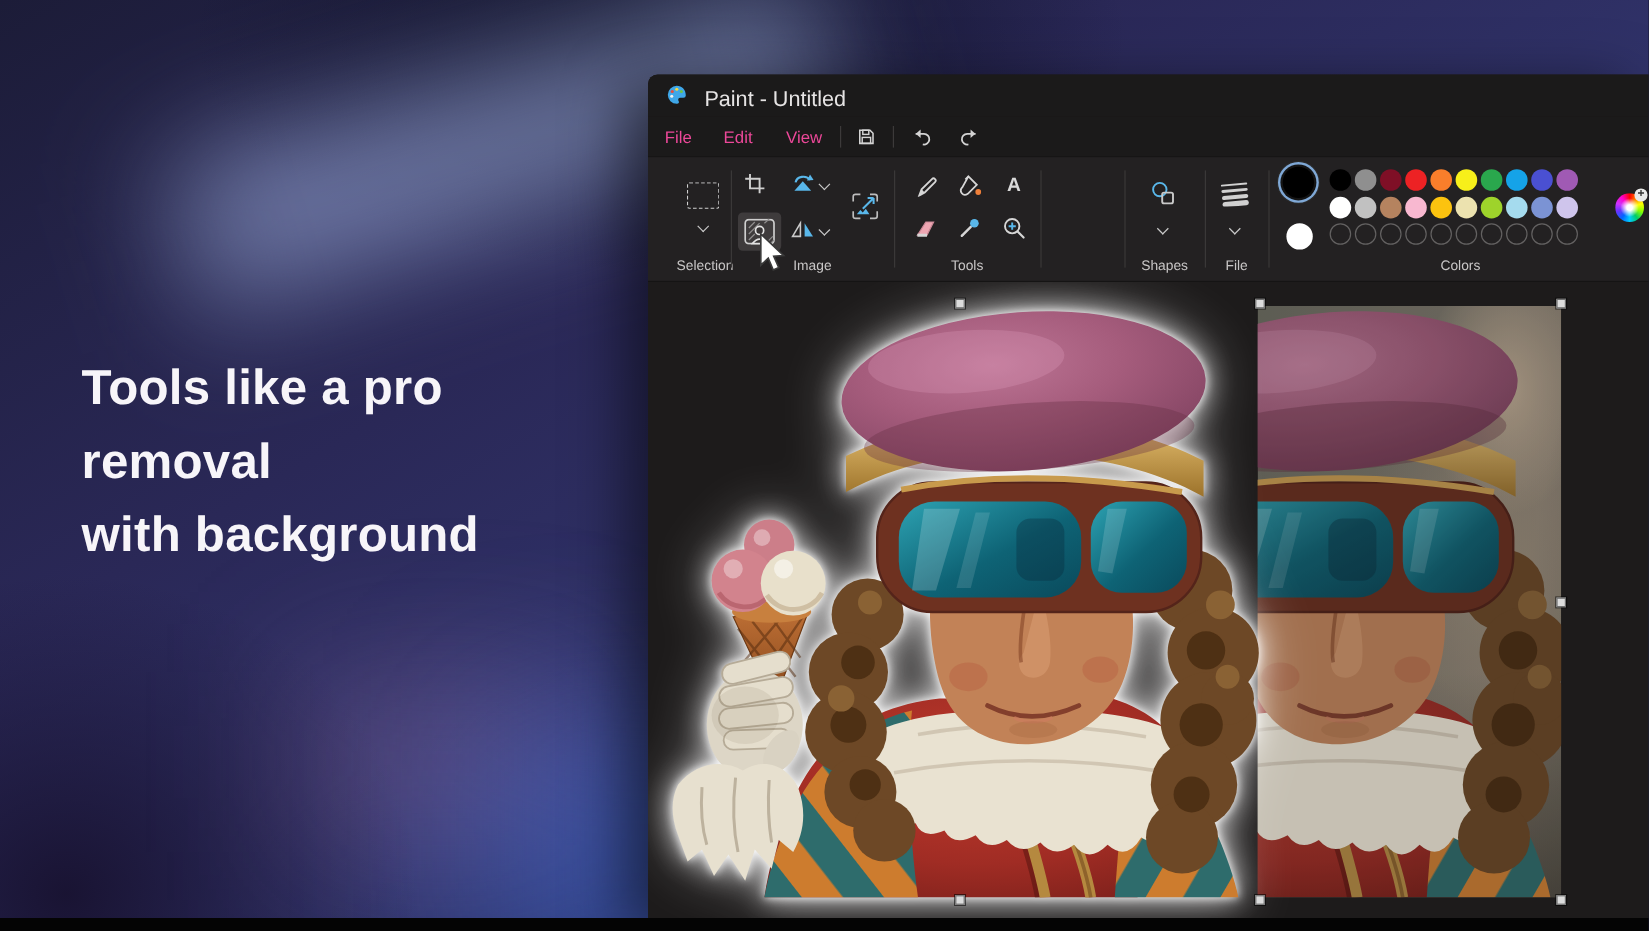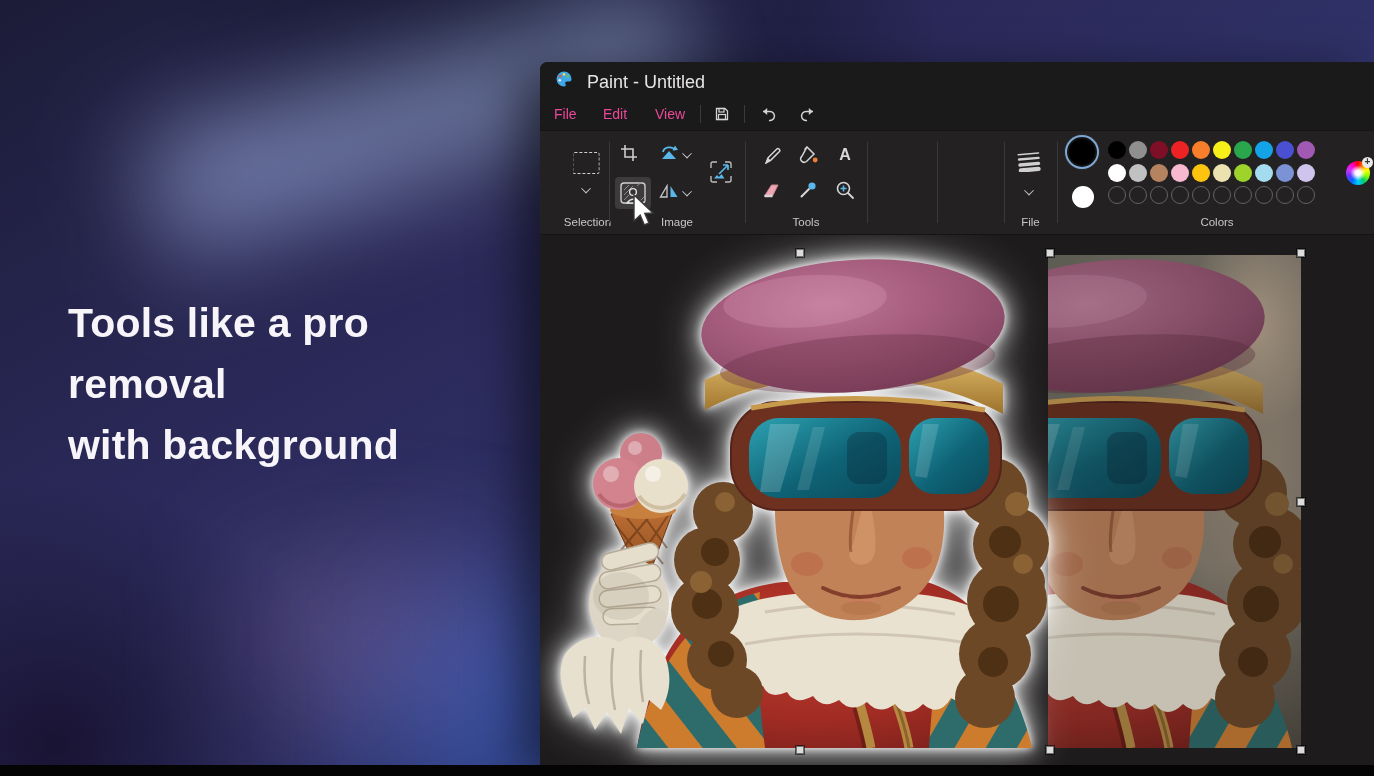--- a/index.html
+++ b/index.html
@@ -368,20 +368,30 @@
             <path d="M12.5,12.5 L17.5,17.5" stroke="#d6d6d6" stroke-width="1.8" stroke-linecap="round"></path>
             <path d="M8,5 V11 M5,8 H11" stroke="#59b7ea" stroke-width="1.6"></path>
           </svg>
         </div>
         <div class="rlabel">Tools</div>
       </div>
       <div class="rsep" style="left:327px"></div>
 
       <div class="rsep" style="left:397px"></div>
 
+      <div class="rgroup" style="left:397px;width:67px">
+        <div class="icon" style="left:32px;top:30px">
+          <svg width="20" height="20" viewBox="0 0 20 20">
+            <circle cx="7.5" cy="7" r="5.6" fill="none" stroke="#59b7ea" stroke-width="1.6"></circle>
+            <rect x="9.5" y="9.5" width="9" height="9" rx="1.6" fill="none" stroke="#c9c9c9" stroke-width="1.6"></rect>
+          </svg>
+        </div>
+        <div class="chev" style="left:32px;top:61px"></div>
+        <div class="rlabel">Shapes</div>
+      </div>
       <div class="rsep" style="left:464px"></div>
 
       <div class="rgroup" style="left:464px;width:53px">
         <div class="icon" style="left:25px;top:30px">
           <svg width="26" height="22" viewBox="0 0 26 22">
             <g fill="#d0d0d0" transform="rotate(-5 13 11)">
               <rect x="2" y="3" width="22" height="1.6" rx=".8"></rect>
               <rect x="2" y="7.5" width="22" height="2.4" rx="1.2"></rect>
               <rect x="2" y="12.5" width="22" height="3.4" rx="1.7"></rect>
               <rect x="2" y="17.5" width="22" height="4.4" rx="2.2"></rect>

